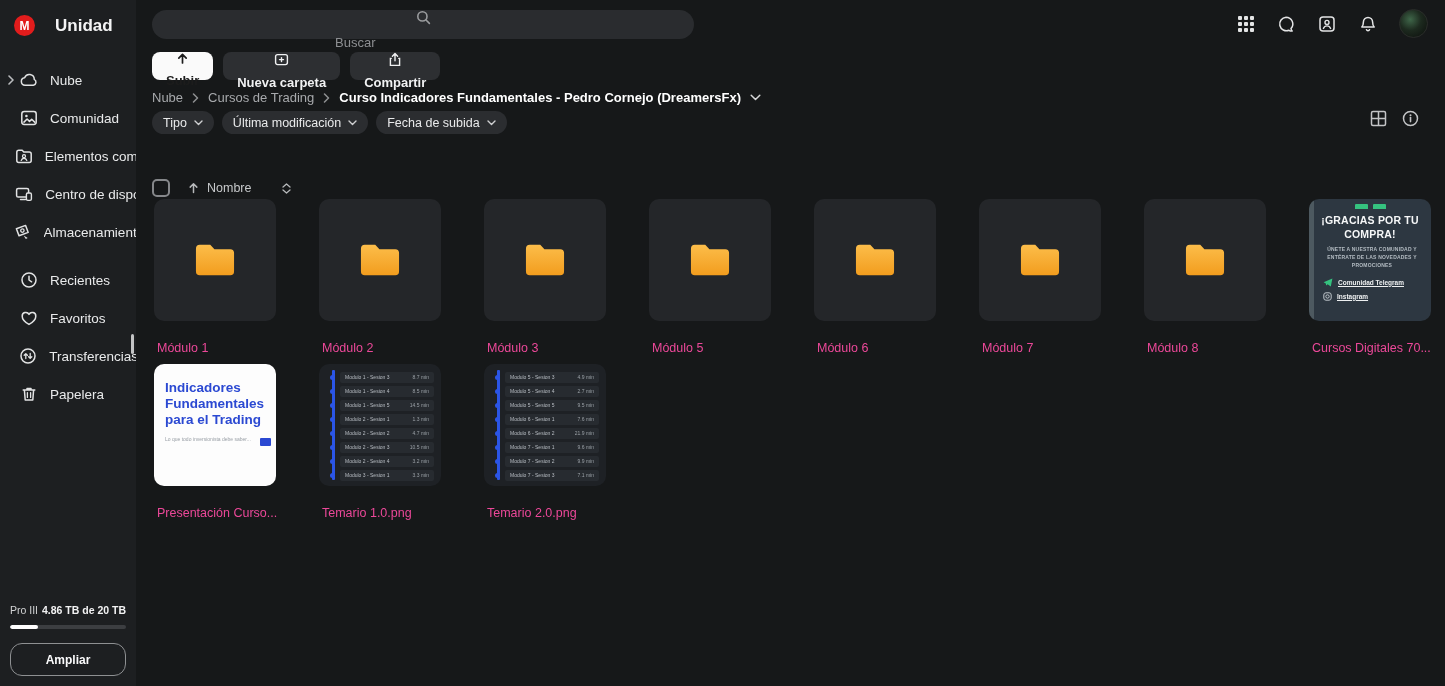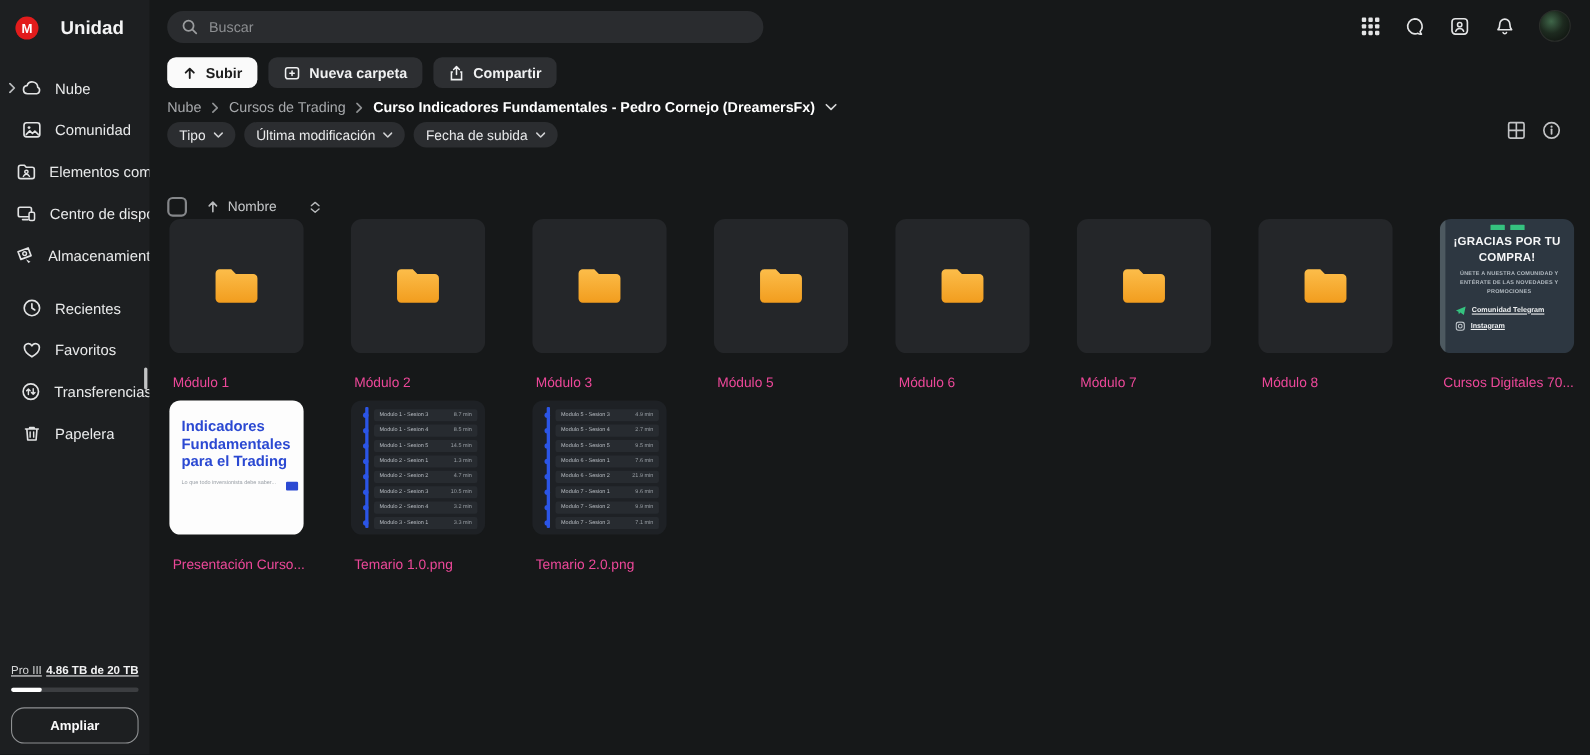--- a/index.html
+++ b/index.html
@@ -35,59 +35,59 @@
   .nav-item .nlabel {
     margin-left:11px; font-size:13.5px; color:#e9eaeb; overflow:hidden;
   }
   .nav-item.group-start { margin-top:10px; }
 
   .side-scroll-thumb {
     position:absolute; right:2px; top:334px; width:3px; height:20px;
     background:#c3c4c5; border-radius:2px;
   }
 
-  .side-footer { position:absolute; left:0; right:0; bottom:0; padding:0 10px 10px 10px;text-decoration:underline; }
+  .side-footer { position:absolute; left:0; right:0; bottom:0; padding:0 10px 10px 10px; }
   .plan-row { display:flex; justify-content:space-between; align-items:baseline; font-size:10.5px; }
   .plan-name { color:#d2d3d4; }
   .plan-usage { color:#f2f2f3; font-weight:700; }
   .progress { height:4px; background:#3c3e41; border-radius:2px; margin-top:9px; overflow:hidden; }
   .progress-fill { height:100%; background:#ffffff; border-radius:2px; }
   .upgrade-btn {
     margin-top:14px; width:100%; height:33px; background:transparent;
     border:1px solid #8e9092; border-radius:12px; color:#fbfbfc;
     font-family:"Liberation Sans", sans-serif; font-size:12px; font-weight:700; cursor:pointer;
   }
 
   
   .main { position:absolute; left:136px; top:0; right:0; bottom:0; }
 
   .search {
     position:absolute; left:16px; top:10px; width:542px; height:29px;
     background:#2a2c2f; border-radius:15px;
-    display:flex; align-items:center; gap:10px; padding:0 13px;
+    display:flex; align-items:center; gap:10px; padding:0 13px;flex-direction:column;
   }
   .search input {
     flex:1; background:transparent; border:none; outline:none;
     color:#dcdddf; font-size:13px; font-family:"Liberation Sans", sans-serif;
   }
   .search input::placeholder { color:#8d8f92; }
 
   .top-icons { position:absolute; right:17px; top:9px; display:flex; align-items:center; gap:21px; }
   .tico { cursor:pointer; display:flex; }
   .avatar {
     width:29px; height:29px; border-radius:50%;
     background:radial-gradient(circle at 38% 35%, #3f6649 0%, #1d2a1f 45%, #0b0d0b 100%);
     border:1px solid #2a2d2a; cursor:pointer;
   }
 
   .toolbar { position:absolute; left:16px; top:52px; display:flex; gap:10px; }
   .btn {
     height:28px; border:none; border-radius:8px; cursor:pointer;
     display:inline-flex; align-items:center; gap:8px; padding:0 14px;
-    font-family:"Liberation Sans", sans-serif; font-size:13px; font-weight:700;
+    font-family:"Liberation Sans", sans-serif; font-size:13px; font-weight:700;flex-direction:column;
   }
   .btn-primary { background:#fafafa; color:#1c1c1c; }
   .btn-dark { background:#2d2f32; color:#f0f1f2; }
 
   .breadcrumb { position:absolute; left:16px; top:90px; display:flex; align-items:center; gap:9px; font-size:13px; }
   .bc-link { color:#a7a9ac; cursor:pointer; }
   .bc-current { color:#ffffff; font-weight:700; }
   .bc-sep, .bc-drop { display:flex; }
 
   .filters { position:absolute; left:16px; top:111px; display:flex; gap:8px; }

